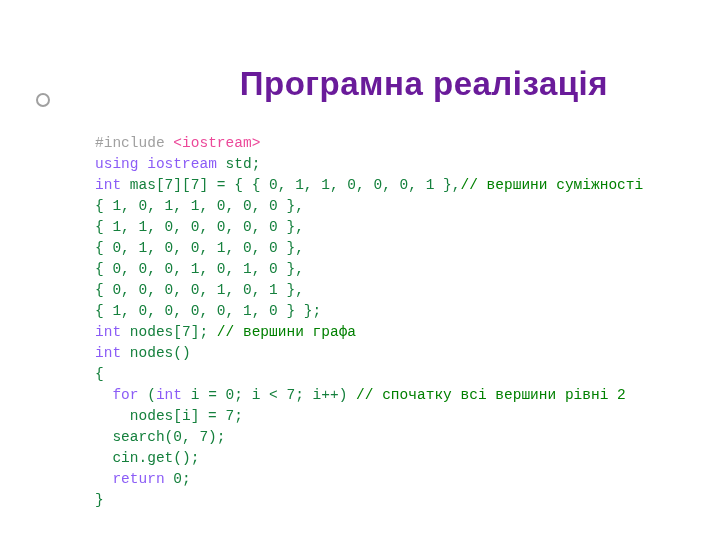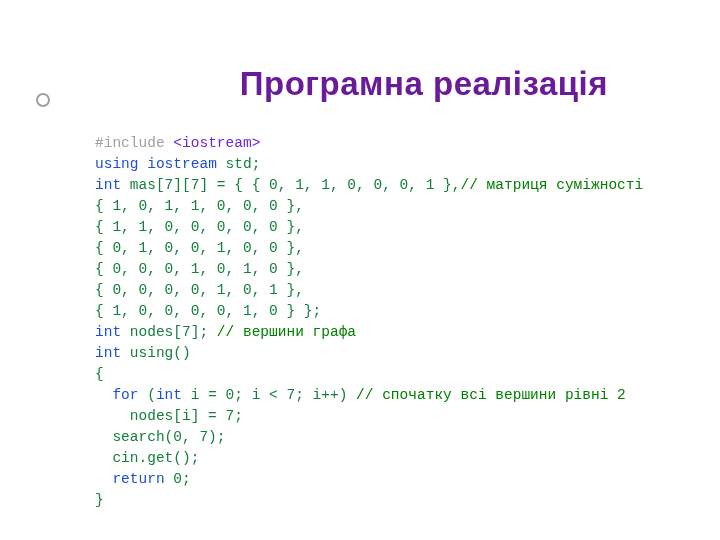--- a/index.html
+++ b/index.html
@@ -42,43 +42,43 @@
     position: absolute;
     left: 95px;
     top: 102px;
     font-family: "Courier New", Courier, monospace;
     font-size: 14.5px;
     line-height: 1.45;
     white-space: pre;
     color: #000;
   }
   .pp  { color: #a0a0a0; }   
-  .inc { color: #6d28d9; font-family: Liberation Mono, monospace; }   
-  .kw  { color: #1d4ed8; }   
+  .inc { color: #ec4899; font-family: Liberation Mono, monospace; }   
+  .kw  { color: #8b5cf6; }   
   .cm  { color: #008000; }   
   .pl  { color: #15803d; }   
 </style>
 </head>
 <body>
 
 <div class="slide">
   <div class="bullet"></div>
   <div class="title">Програмна реалізація</div>
 
   <div class="code"><span class="pp">#include </span><span class="inc">&lt;iostream&gt;</span>
 <span class="kw">using</span><span class="pl"> </span><span class="kw">iostream</span><span class="pl"> std;</span>
-<span class="kw">int</span><span class="pl"> mas[7][7] = { { 0, 1, 1, 0, 0, 0, 1 },</span><span class="cm">// матриця суміжності</span>
+<span class="kw">int</span><span class="pl"> mas[7][7] = { { 0, 1, 1, 0, 0, 0, 1 },</span><span class="cm">// вершини суміжності</span>
 <span class="pl">{ 1, 0, 1, 1, 0, 0, 0 },</span>
 <span class="pl">{ 1, 1, 0, 0, 0, 0, 0 },</span>
 <span class="pl">{ 0, 1, 0, 0, 1, 0, 0 },</span>
 <span class="pl">{ 0, 0, 0, 1, 0, 1, 0 },</span>
 <span class="pl">{ 0, 0, 0, 0, 1, 0, 1 },</span>
 <span class="pl">{ 1, 0, 0, 0, 0, 1, 0 } };</span>
 <span class="kw">int</span><span class="pl"> nodes[7]; </span><span class="cm">// вершини графа</span>
-<span class="kw">int</span><span class="pl"> using()</span>
+<span class="kw">int</span><span class="pl"> nodes()</span>
 <span class="pl">{</span>
 <span class="pl">  </span><span class="kw">for</span><span class="pl"> (</span><span class="kw">int</span><span class="pl"> i = 0; i &lt; 7; i++) </span><span class="cm">// спочатку всі вершини рівні 2</span>
 <span class="pl">    nodes[i] = 7;</span>
 <span class="pl">  search(0, 7);</span>
 <span class="pl">  cin.get();</span>
 <span class="pl">  </span><span class="kw">return</span><span class="pl"> 0;</span>
 <span class="pl">}</span></div>
 </div>
 
 </body></html>

